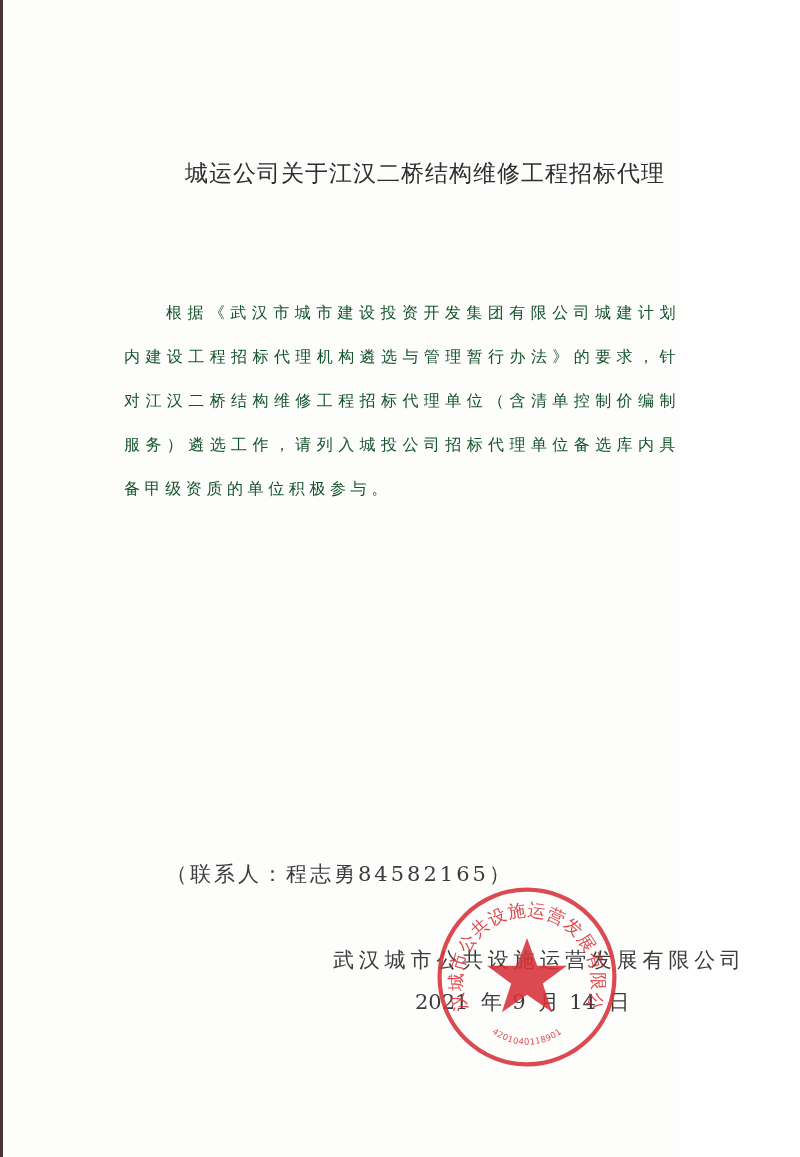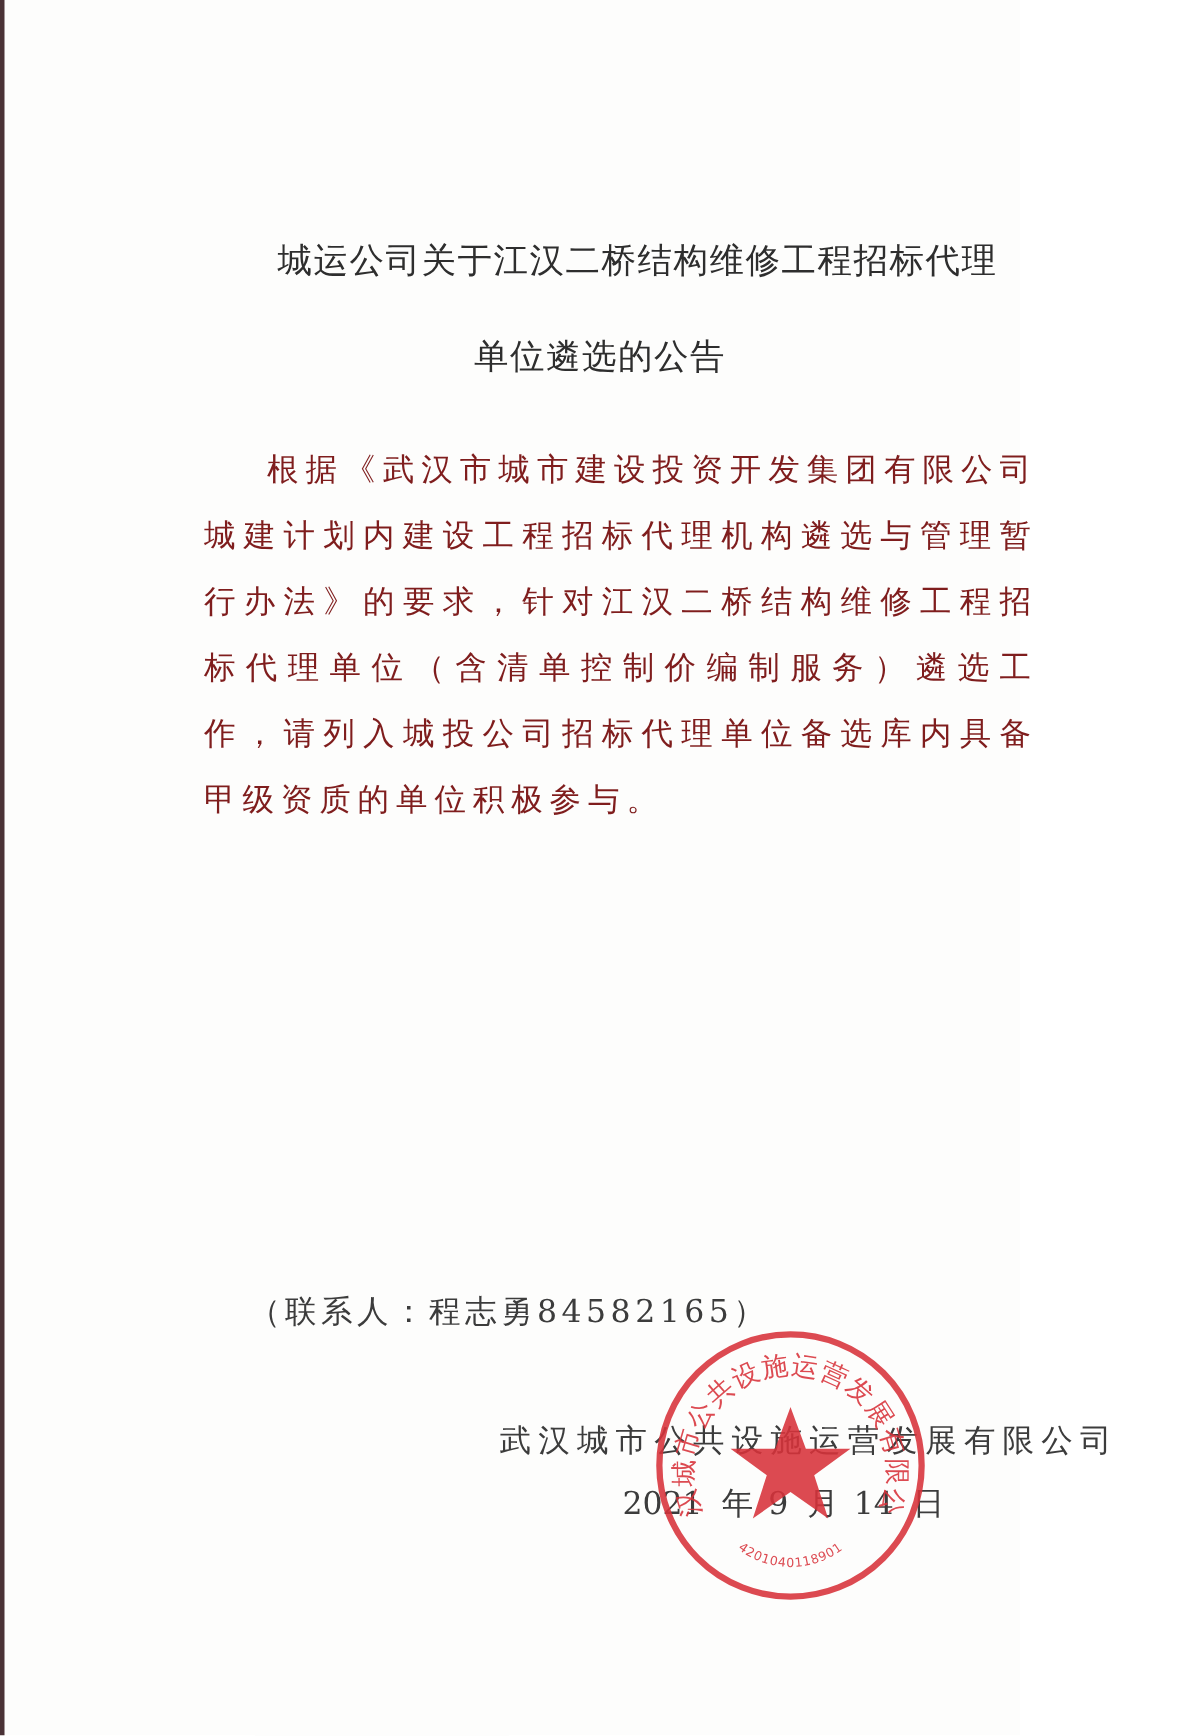--- a/index.html
+++ b/index.html
@@ -37,26 +37,26 @@
     font-family: "DejaVu Sans", "Liberation Sans", sans-serif;
     font-size: 23px;
     letter-spacing: 1px;
     color: #2e2e2e;
     white-space: nowrap;
   }
   .title.l1 { top: 158px; }
   .title.l2 { top: 222px; left: 0; width: 800px; }
   .para {
     position: absolute;
-    left: 136px;
+    left: 124px;
     width: 556px;
-    font-size: 21px;
+    font-size: 16px;
     line-height: 44px;
     letter-spacing: 4.6px;
-    color: #7f1d1d;
+    color: #14532d;
     text-align: justify;
     text-indent: 42px;
     word-break: break-all;
   }
   .para.p1 { top: 291px; }
   .para.p2 { top: 510px; }
   .contact {
     position: absolute;
     left: 166px;
     top: 860px;
@@ -95,21 +95,20 @@
   }
   .seal svg { width: 100%; height: 100%; }
 </style>
 </head>
 <body>
 
 <div class="page">
   <div class="left-edge"></div>
 
   <div class="title l1">城运公司关于江汉二桥结构维修工程招标代理</div>
-  <div class="title l2">单位遴选的公告</div>
 
   <div class="para p1">根据《武汉市城市建设投资开发集团有限公司城建计划内建设工程招标代理机构遴选与管理暂行办法》的要求，针对江汉二桥结构维修工程招标代理单位（含清单控制价编制服务）遴选工作，请列入城投公司招标代理单位备选库内具备甲级资质的单位积极参与。</div>
 
   <div class="contact">
     <span>（联系人：程志勇</span><span class="phone">84582165）</span>
   </div>
 
   <div class="signature">武汉城市公共设施运营发展有限公司</div>
 
   <div class="date">

